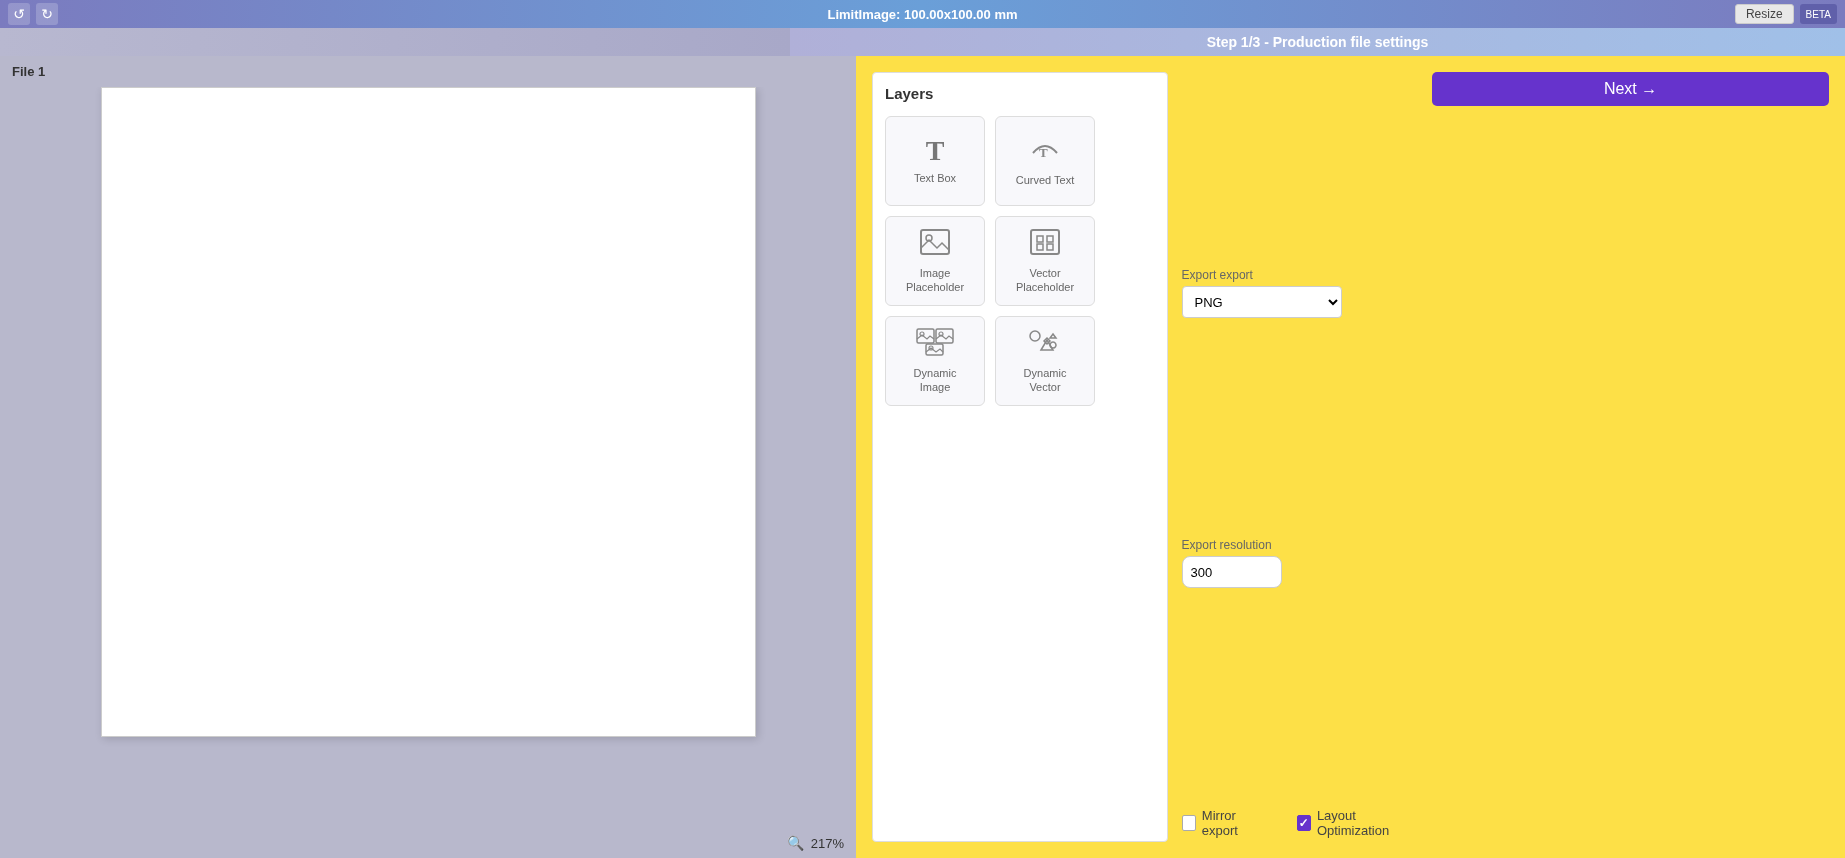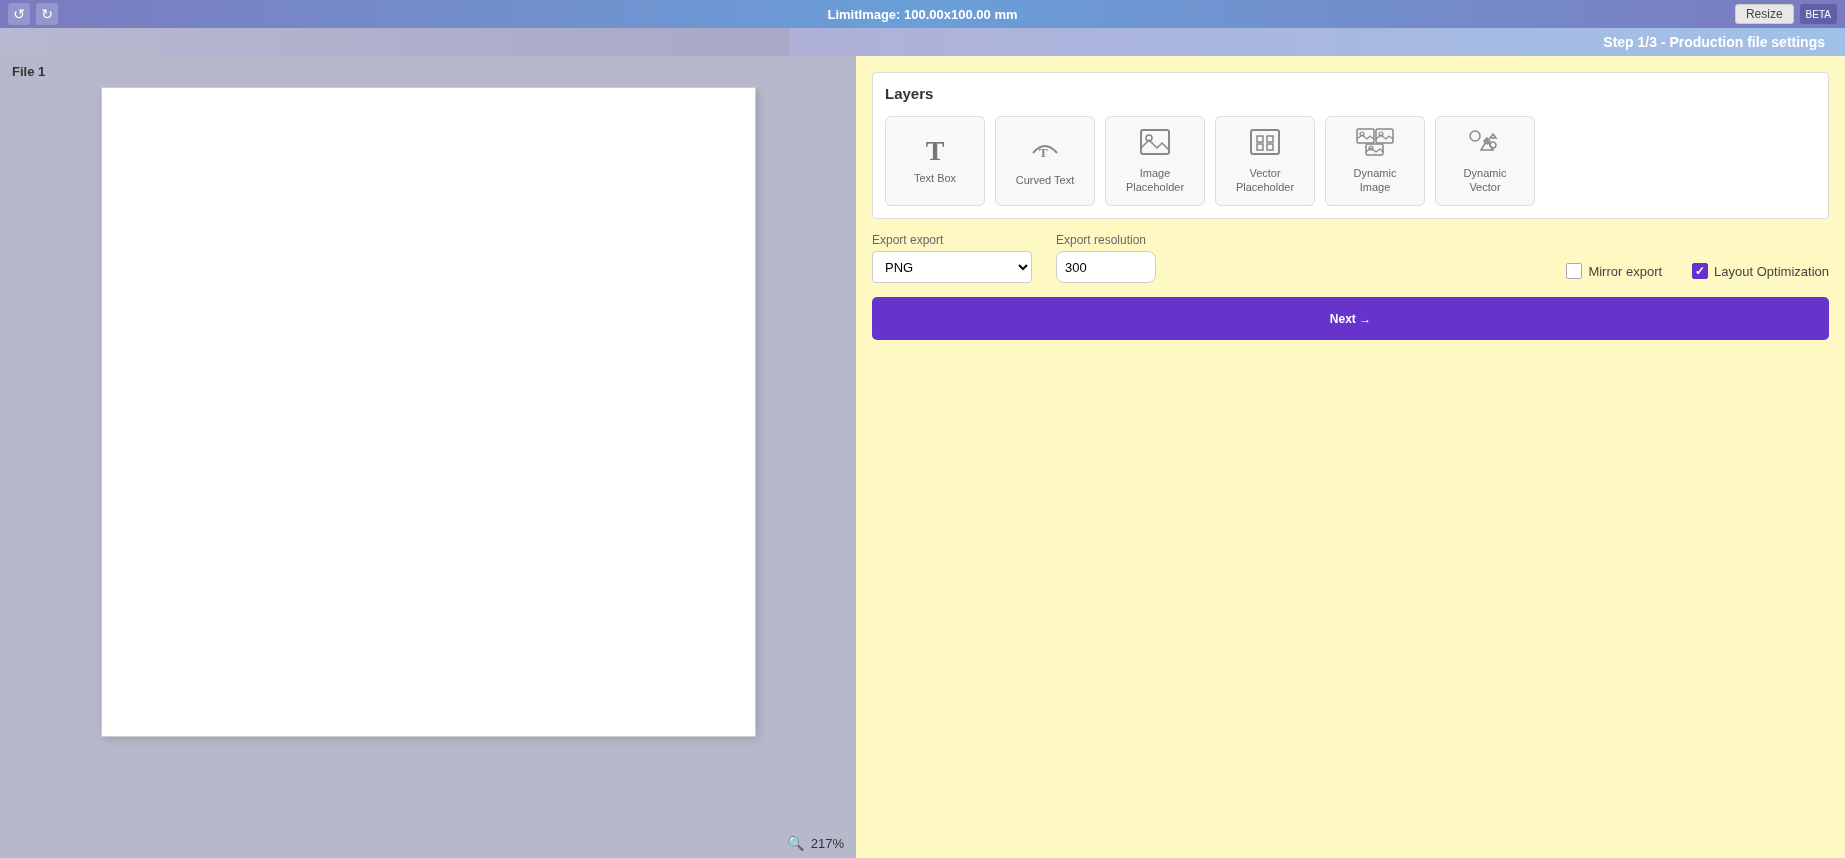--- a/index.html
+++ b/index.html
@@ -28,21 +28,21 @@
     .beta-btn {
       background: #6060aa; color: #fff; border: none; padding: 2px 6px; border-radius: 3px; font-size: 10px; cursor: pointer; height: 20px;
     }
 
     
     .step-header {
       height: 28px;
       background: linear-gradient(to right, #b0b0d8, #a0c0e8);
       display: flex;
       align-items: center;
-      justify-content: flex-end;
+      justify-content: center;
       padding: 0 20px;
       flex-shrink: 0;
     }
     .step-title { color: #fff; font-size: 14px; font-weight: bold; }
 
     
     .main-content {
       display: flex;
       flex: 1;
       overflow: hidden;
@@ -85,23 +85,23 @@
       justify-content: flex-end;
       padding: 0 12px;
       gap: 6px;
     }
     .zoom-icon { color: #555; font-size: 14px; }
     .zoom-level { font-size: 13px; color: #333; }
 
     
     .right-panel {
       flex: 1;
-      background: #fef9c3;
-      display: flex;
-      flex-direction: column;
+      background: #fde047;
+      display: flex;
+      flex-direction: row;
       padding: 16px;
       gap: 14px;
     }
     .layers-section {
       background: #fff;
       border: 1px solid #ddd;
       border-radius: 4px;
       padding: 12px;
     }
     .layers-title {
@@ -155,24 +155,24 @@
       display: flex; align-items: center; gap: 6px; margin-bottom: 2px;
     }
     .checkbox-label { font-size: 13px; color: #444; cursor: pointer; }
 
     
     .next-btn {
       background: #6633cc;
       color: #fff;
       border: none;
       border-radius: 5px;
-      height: 43px;
+      height: 34px;
       width: 100%;
-      font-size: 12px;
-      font-weight: bold;
+      font-size: 16px;
+      font-weight: normal;
       cursor: pointer;
       display: flex;
       align-items: center;
       justify-content: center;
       gap: 6px;
       transition: background 0.15s;
     }
 
     .options-row {
       display: flex;

